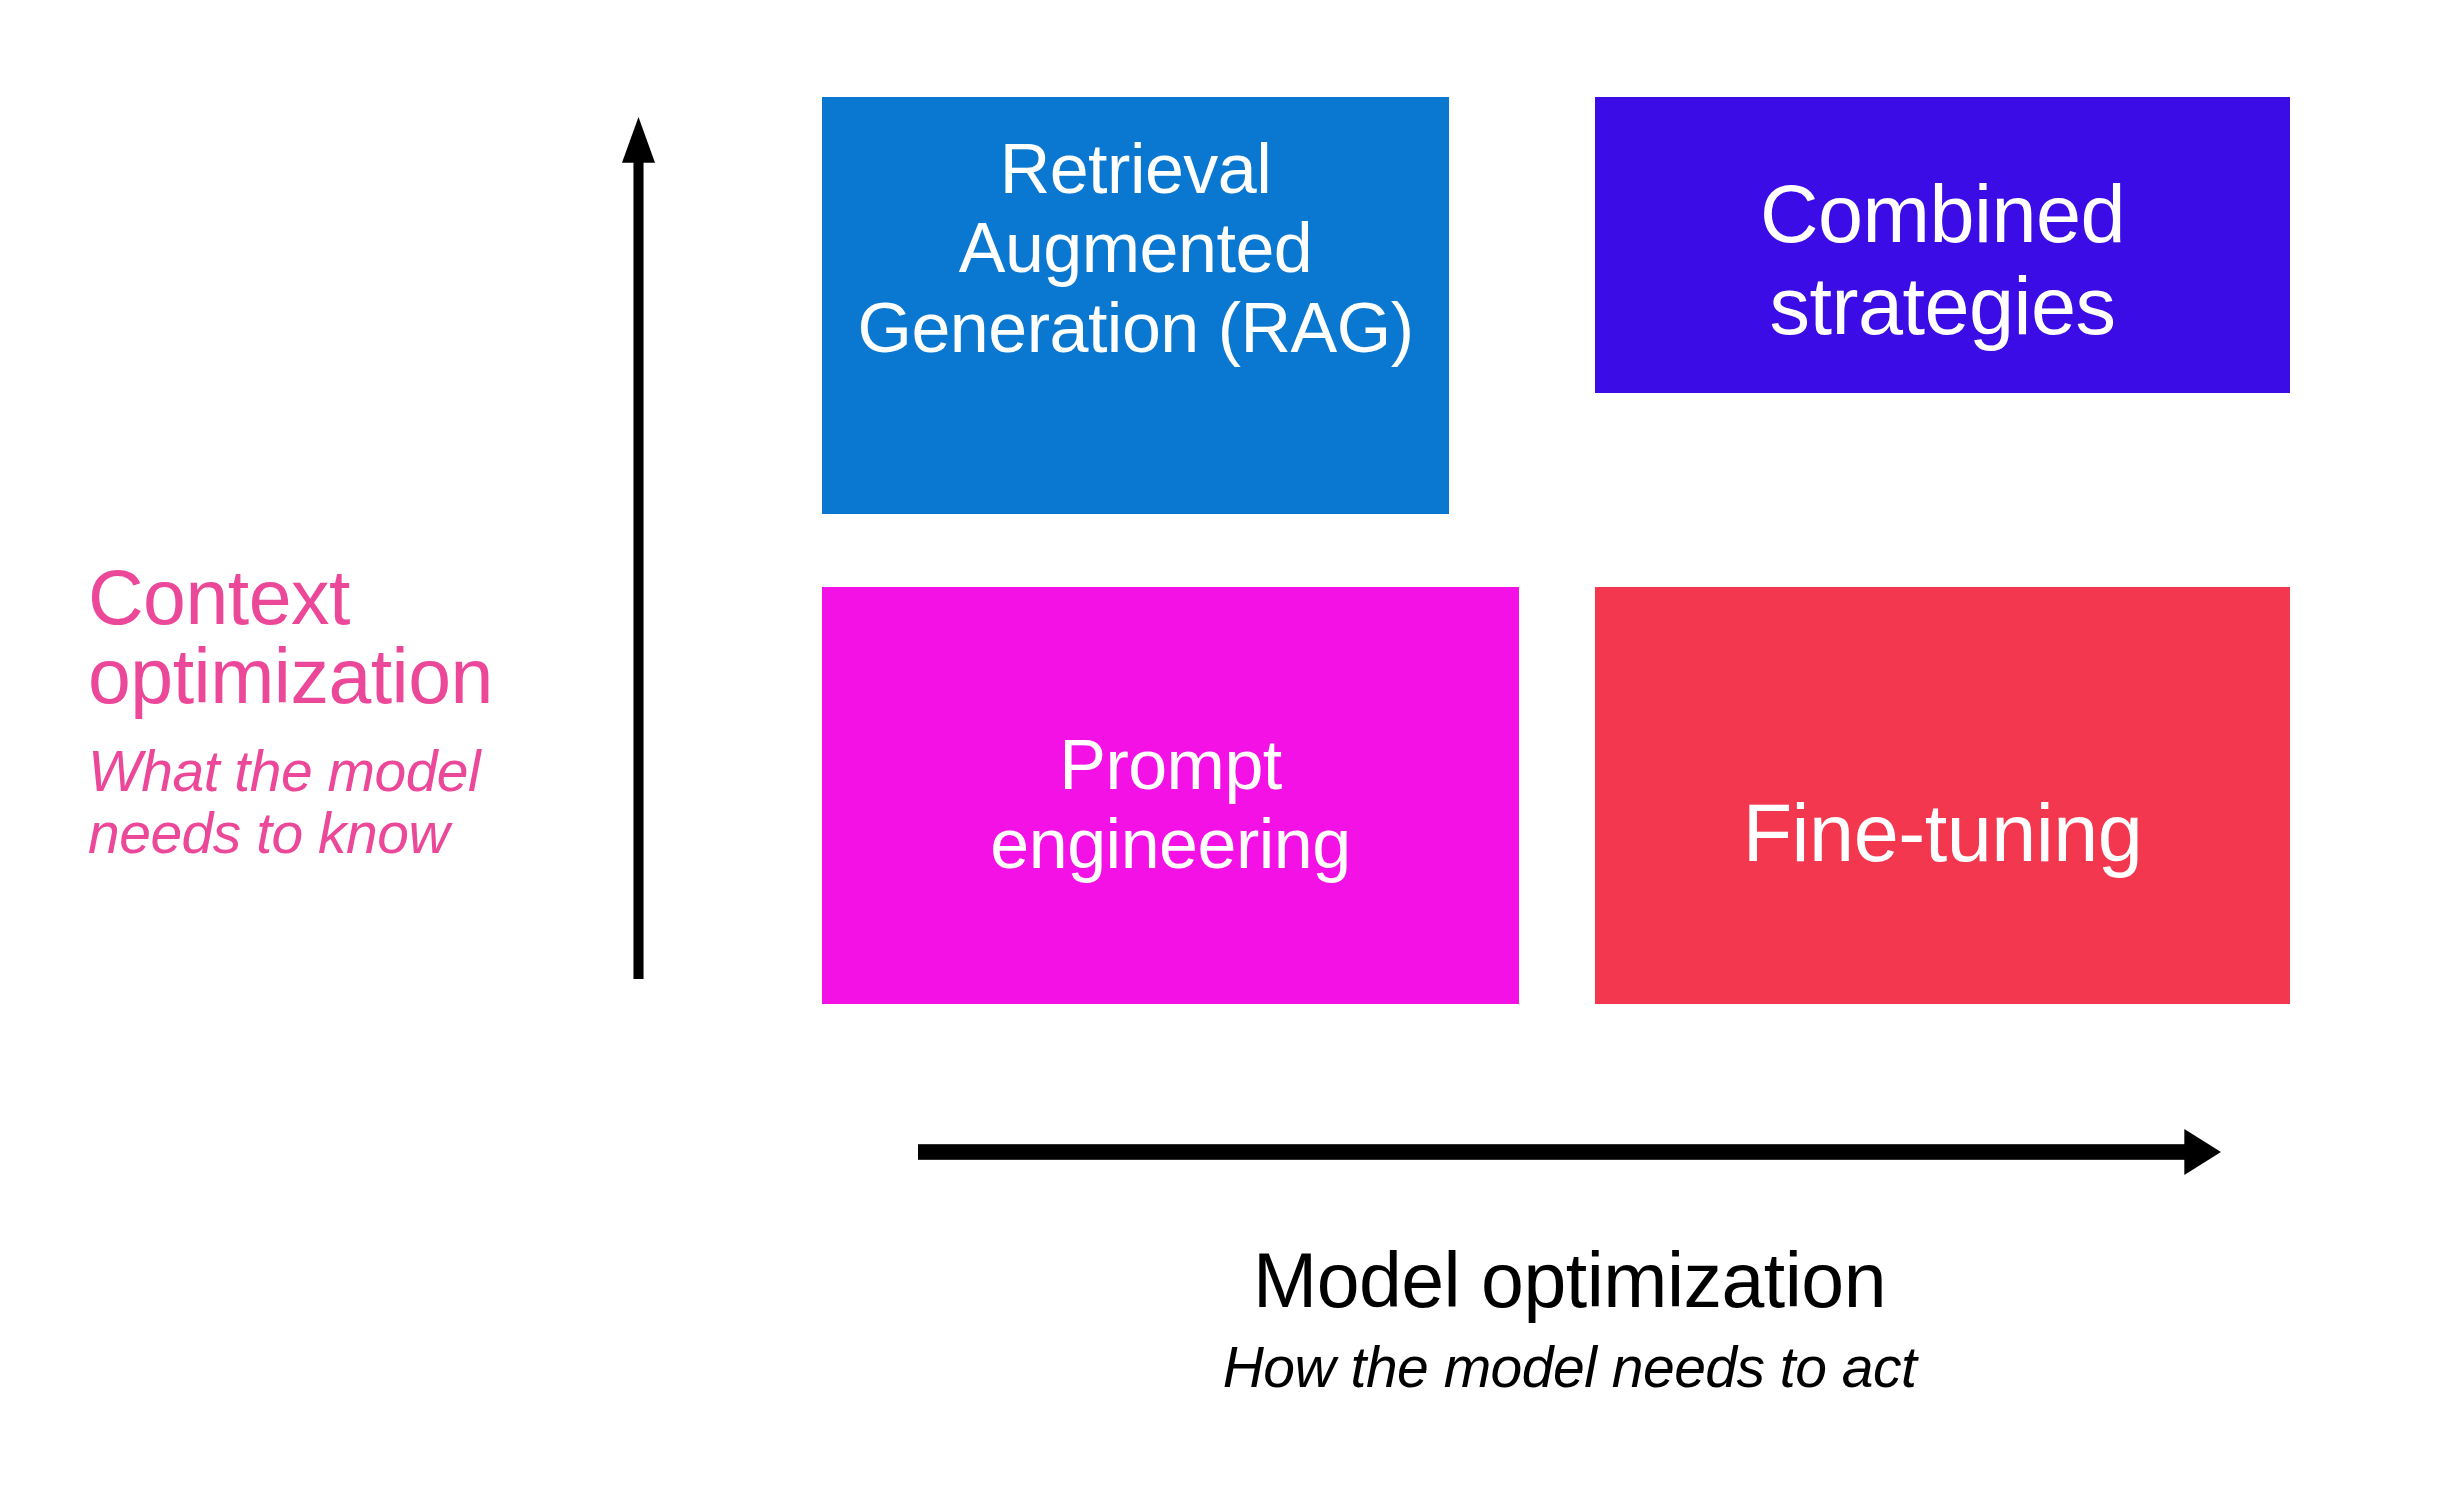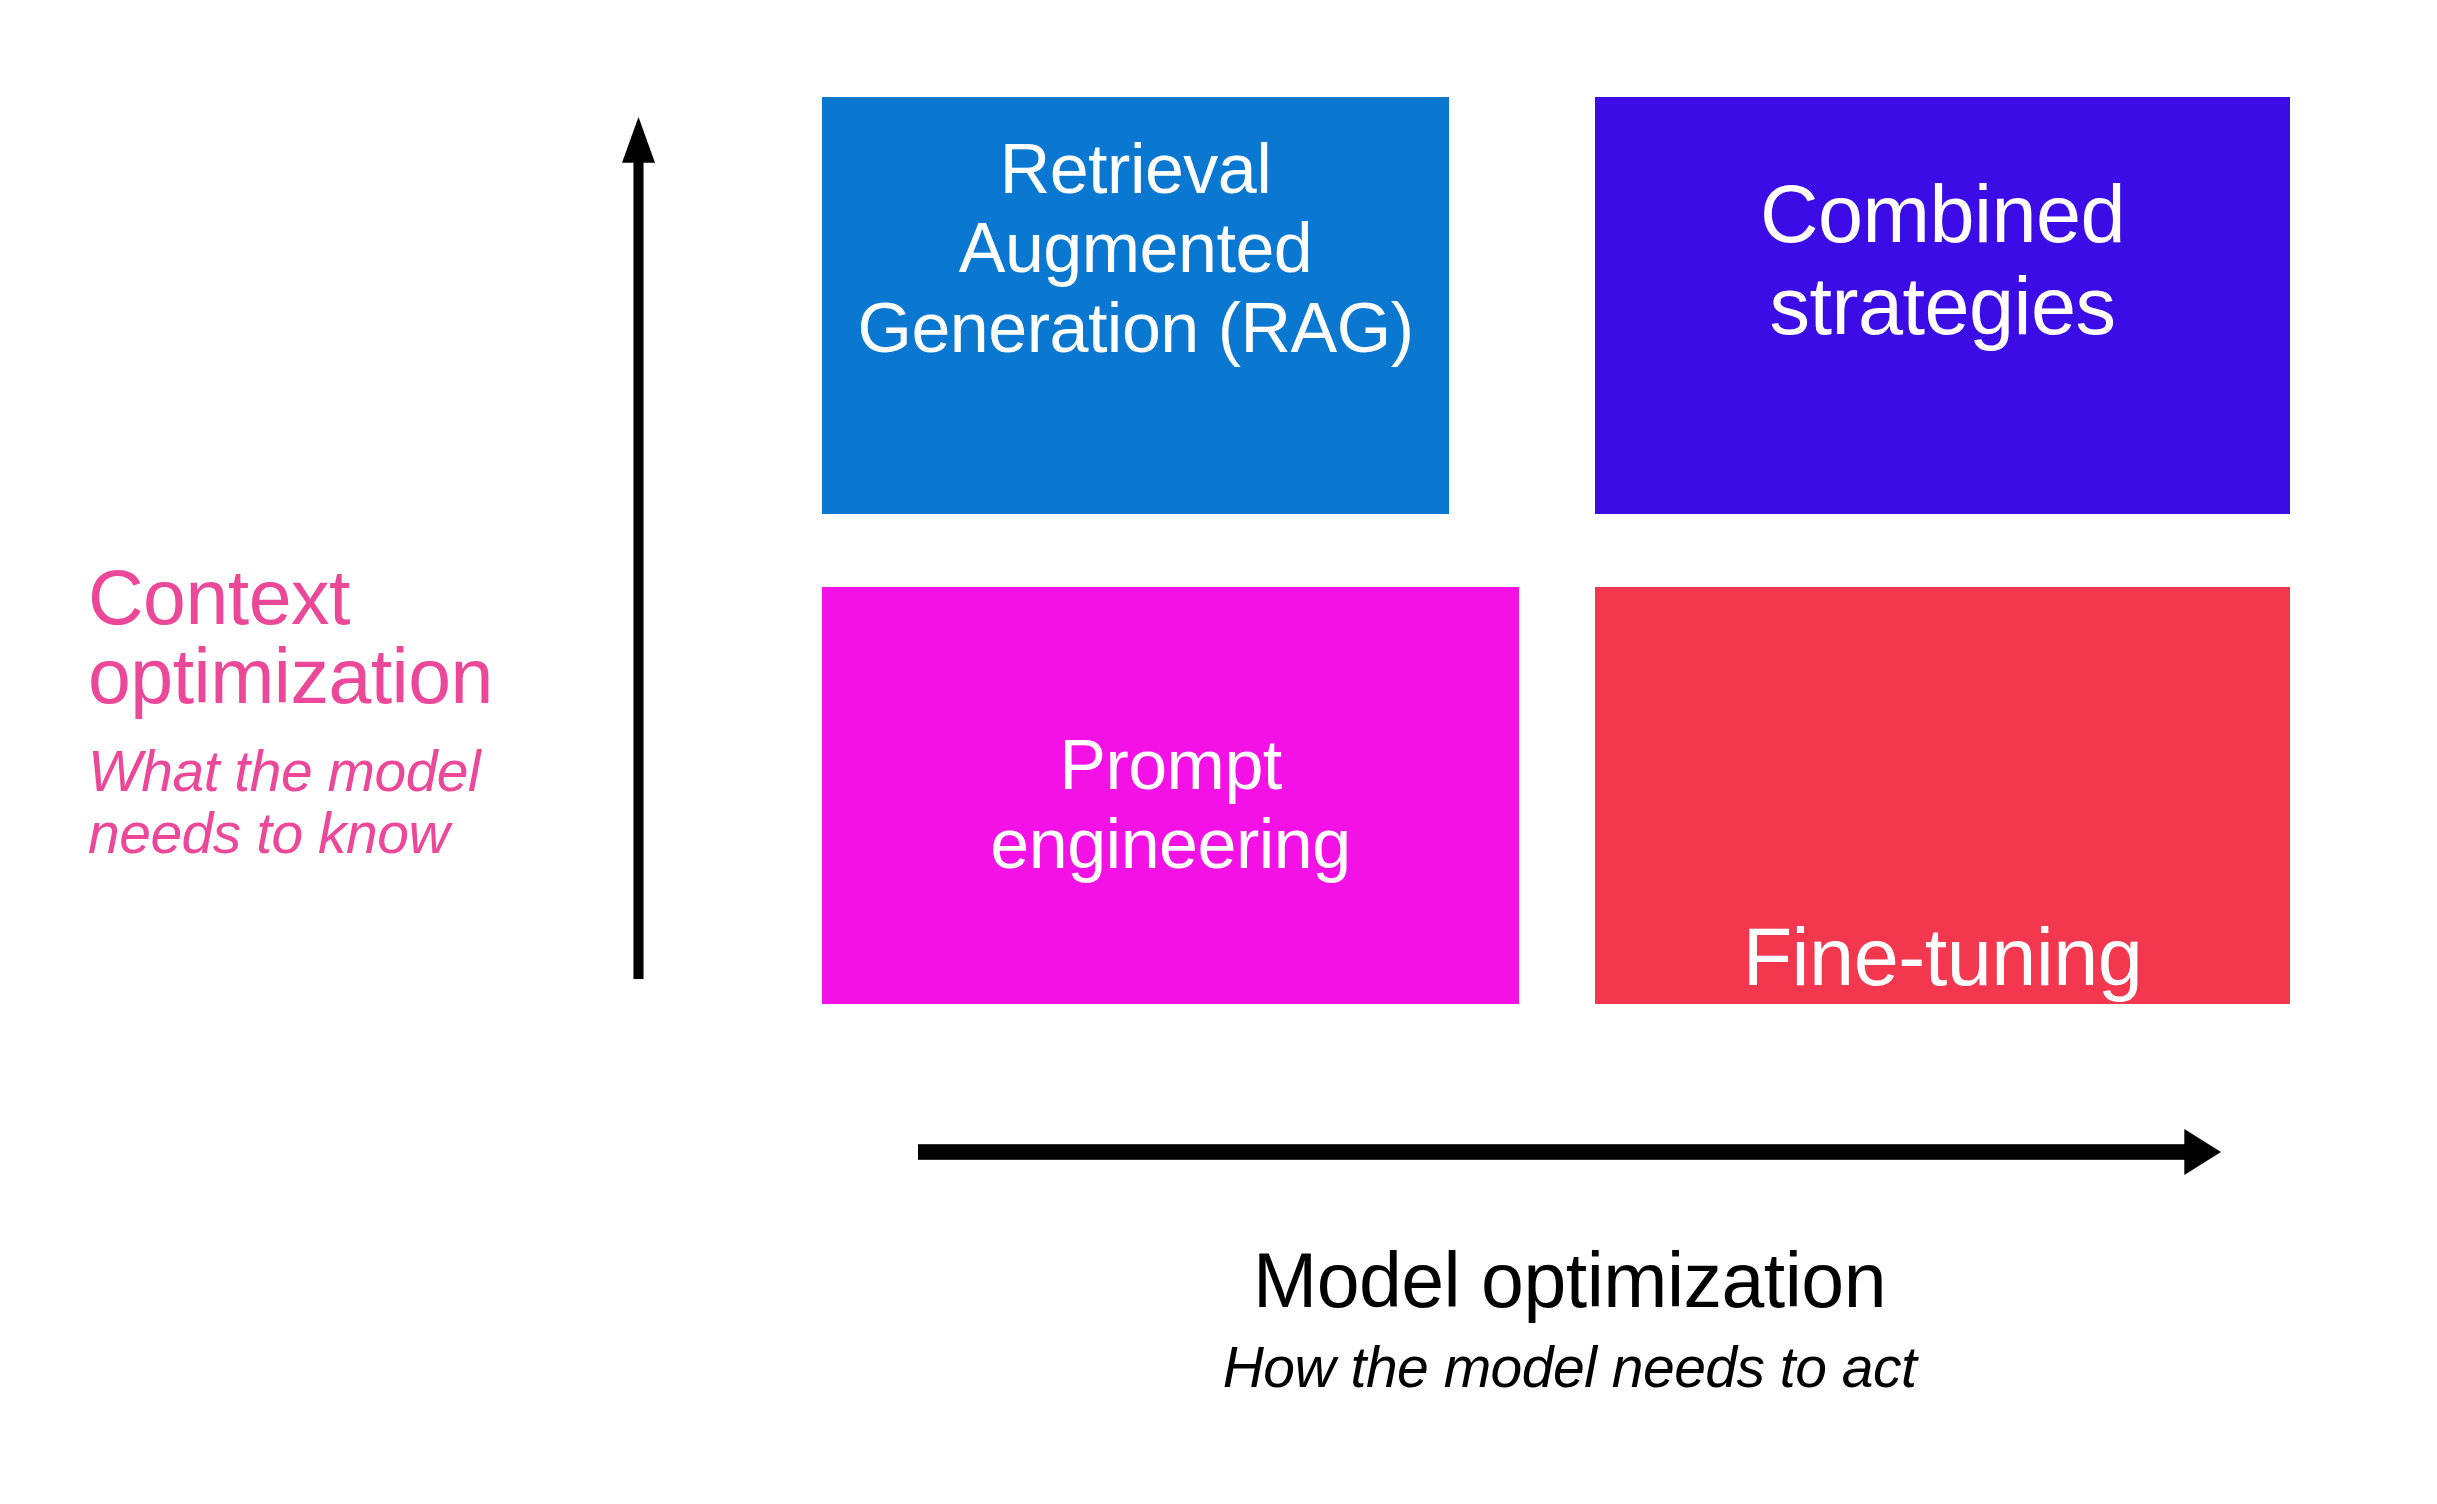--- a/index.html
+++ b/index.html
@@ -41,39 +41,39 @@
   #box-rag {
     left: 822px;  top: 97px;
     width: 627px; height: 417px;
     background: #0A78D0;
     align-items: flex-start;
     padding-top: 33px;
     font-size: 70px;
   }
   #box-combined {
     left: 1595px; top: 97px;
-    width: 695px; height: 417px;
+    width: 695px; height: 296px;
     background: #3B0CE6;
     align-items: flex-start;
     padding-top: 72px;
     font-size: 81px;
   }
   #box-prompt {
     left: 822px;  top: 587px;
     width: 697px; height: 417px;
     background: #F411E5;
     align-items: flex-start;
     padding-top: 139px;
     font-size: 70px;
   }
   #box-finetune {
     left: 1595px; top: 587px;
     width: 695px; height: 417px;
     background: #F2374E;
-    align-items: flex-end;
+    align-items: center;
     padding-top: 76px;
     font-size: 81px;
   }
 
   
   #y-axis-arrow {
     position: absolute;
     left: 609px;
     top: 117px;
     width: 59px;

